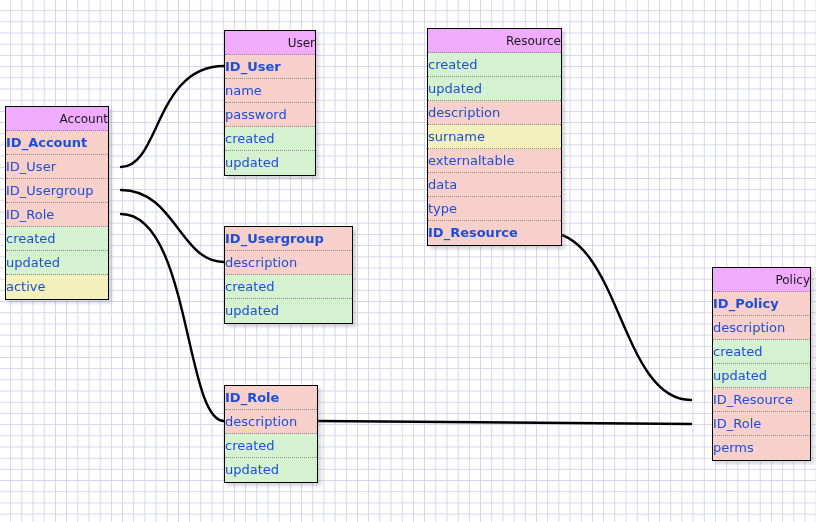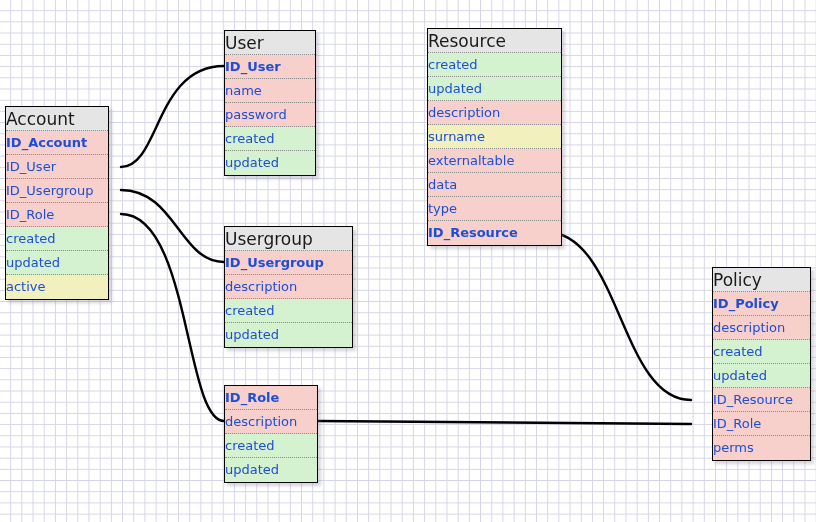--- a/index.html
+++ b/index.html
@@ -36,24 +36,24 @@
     position: absolute;
     border: 1.6px solid #000000;
     box-sizing: border-box;
     background: #ffffff;
     box-shadow: 3px 3px 3px rgba(120,120,140,0.30);
     z-index: 5;
   }
   .ent-title {
     height: 24px;
     line-height: 24px;
-    text-align: left;
-    background: #e5e5e5;
+    text-align: right;
+    background: #f0abfc;
     color: #1a1a1a;
-    font-size: 17px;
+    font-size: 12px;
     border-bottom: 1px dotted #8a8a8a;
     box-sizing: border-box;
     white-space: nowrap;
     overflow: hidden;
   }
   .attr {
     height: 24px;
     line-height: 23px;
     padding-left: 0;
     font-size: 13px;
@@ -95,21 +95,20 @@
       </div>
       <div class="entity" style="left: 224px; top: 30px; width: 92px;">
         <div class="ent-title">User</div>
         <div class="attr c-pink key">ID_User</div>
         <div class="attr c-pink">name</div>
         <div class="attr c-pink">password</div>
         <div class="attr c-green">created</div>
         <div class="attr c-green">updated</div>
       </div>
       <div class="entity" style="left: 224px; top: 226px; width: 129px;">
-        <div class="ent-title">Usergroup</div>
         <div class="attr c-pink key">ID_Usergroup</div>
         <div class="attr c-pink">description</div>
         <div class="attr c-green">created</div>
         <div class="attr c-green">updated</div>
       </div>
       <div class="entity" style="left: 224px; top: 385px; width: 94px;">
         <div class="attr c-pink key">ID_Role</div>
         <div class="attr c-pink">description</div>
         <div class="attr c-green">created</div>
         <div class="attr c-green">updated</div>

